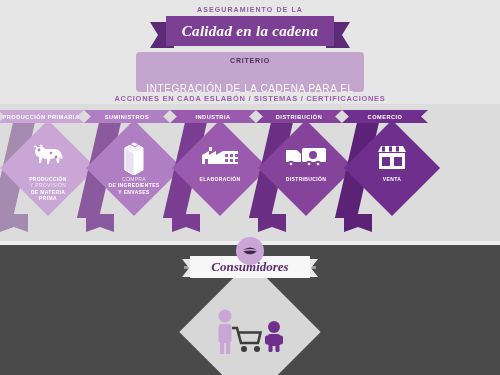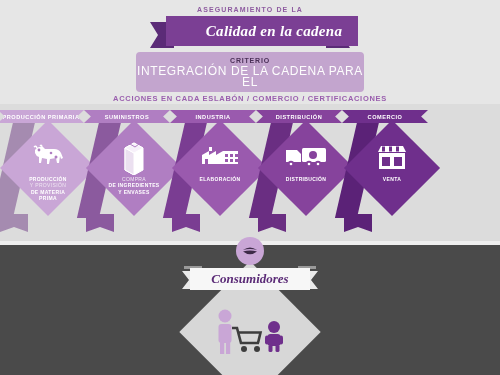--- a/index.html
+++ b/index.html
@@ -19,35 +19,35 @@
     font-size:7px;letter-spacing:1.1px;color:#8e5ca0;font-weight:bold;
   }
   .ribbon-main{position:absolute;left:150px;top:16px;width:200px;height:30px;}
   .ribbon-main .tail-l,.ribbon-main .tail-r{
     position:absolute;top:6px;width:24px;height:26px;background:#5b2b77;
   }
   .ribbon-main .tail-l{left:0;clip-path:polygon(0 0,100% 0,100% 100%,0 100%,8px 50%);}
   .ribbon-main .tail-r{right:0;clip-path:polygon(0 0,100% 0,16px 50%,100% 100%,0 100%);}
   .ribbon-main .body{
     position:absolute;left:16px;top:0;width:168px;height:30px;background:#7b3f94;
-    display:flex;align-items:center;justify-content:center;padding-left:24px;
+    display:flex;align-items:center;justify-content:center;
   }
   .ribbon-main .body span{
     color:#fff;font-family:"Liberation Serif",serif;font-style:italic;
     font-size:15px;font-weight:bold;letter-spacing:.3px;
   }
 
   
   .criterio{
     position:absolute;left:136px;top:52px;width:228px;height:40px;
     background:#c3a5ce;border-radius:4px;text-align:center;padding-top:5px;
     box-sizing:border-box;
   }
   .criterio .t1{font-size:7px;font-weight:bold;color:#4a3057;letter-spacing:.8px;}
-  .criterio .t2{font-size:12px;color:#fdfdfd;letter-spacing:.6px;line-height:11px;margin-top:2px;}
+  .criterio .t2{font-size:10px;color:#fdfdfd;letter-spacing:.6px;line-height:11px;margin-top:19px;}
 
   .actions-line{
     position:absolute;left:0;top:94px;width:500px;text-align:center;
     font-size:7.5px;font-weight:bold;letter-spacing:.7px;color:#9a5fae;
   }
 
   
   .chain{position:absolute;left:0;top:104px;width:500px;height:137px;}
   .stage{position:absolute;top:0;width:110px;height:137px;}
 
@@ -87,21 +87,21 @@
   .dia-txt b{color:#ffffff;font-weight:bold;}
 
   
   .mouth-circle{
     position:absolute;left:236px;top:237px;width:28px;height:28px;border-radius:50%;
     background:#c9a6d6;display:flex;align-items:center;justify-content:center;z-index:6;
   }
   .dash-l{position:absolute;left:184px;top:266px;width:18px;height:3px;background:#9a9a9a;}
   .dash-r{position:absolute;left:298px;top:266px;width:18px;height:3px;background:#9a9a9a;}
 
-  .cons-ribbon{position:absolute;left:182px;top:268px;width:136px;height:22px;z-index:5;}
+  .cons-ribbon{position:absolute;left:182px;top:256px;width:136px;height:22px;z-index:5;}
   .cons-ribbon .cr-body{
     position:absolute;left:8px;top:0;width:120px;height:22px;background:#f7f7f7;
     display:flex;align-items:center;justify-content:center;
   }
   .cons-ribbon .cr-body span{
     color:#5b2b77;font-family:"Liberation Serif",serif;font-style:italic;
     font-weight:bold;font-size:13px;
   }
   .cons-ribbon .cl,.cons-ribbon .cr{position:absolute;top:3px;width:12px;height:18px;background:#e9e9e9;}
   .cons-ribbon .cl{left:0;clip-path:polygon(0 0,100% 0,100% 100%,0 100%,7px 50%);}
@@ -134,21 +134,21 @@
   </div>
 </div>
 
 <div class="criterio">
   <div class="t1">CRITERIO</div>
   <div class="t2">
     <div>INTEGRACIÓN DE LA CADENA PARA EL</div>
   </div>
 </div>
 
-<div class="actions-line">ACCIONES EN CADA ESLABÓN  / COMERCIO  / CERTIFICACIONES</div>
+<div class="actions-line">ACCIONES EN CADA ESLABÓN  / SISTEMAS  / CERTIFICACIONES</div>
 
 <div class="chain" id="chain">
     <div class="stage" style="left: -8px;">
       <div class="conn">
         <div class="bar" style="background:#a58bb0"></div>
         <div class="tip" style="background:#a58bb0"></div>
       </div>
       <div class="chev" style="background: rgb(201, 166, 214);">
         <span>PRODUCCIÓN PRIMARIA</span>
       </div>

